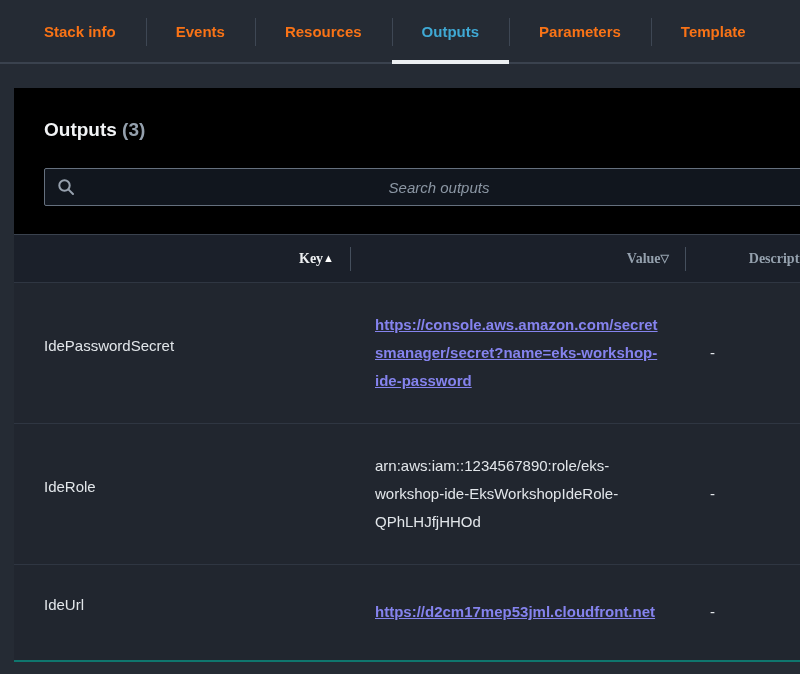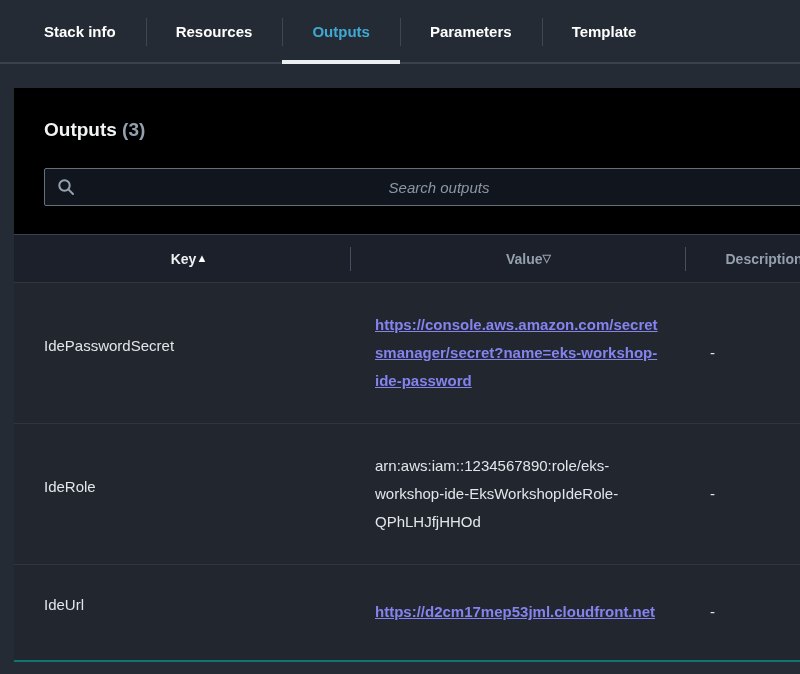--- a/index.html
+++ b/index.html
@@ -22,21 +22,21 @@
     background: #252b34;
     white-space: nowrap;
   }
   .tab {
     position: relative;
     display: flex;
     align-items: center;
     padding: 0 30px;
     font-size: 15px;
     font-weight: bold;
-    color: #ffffff;
+    color: #f97316;
     cursor: pointer;
   }
   .tab + .tab::before {
     content: "";
     position: absolute;
     left: 0; top: 18px;
     width: 1px; height: 28px;
     background: #3e4754;
   }
   .tab.active { color: #3fa9d4; }
@@ -103,21 +103,22 @@
     text-align: left;
     font-size: 14px;
     font-weight: bold;
     padding: 0 16px 0 30px;
     border-top: 1px solid #3a424e;
     border-bottom: 1px solid #2f3642;
   }
   th .th-inner {
     display: flex;
     align-items: center;
-    justify-content: center;
+    justify-content: flex-end;
+    font-family: Liberation Serif, serif;
   }
   th.col-key { width: 336px; color: #edeff1; }
   th.col-value { width: 335px; color: #94a0ad; padding-left: 38px; }
   th.col-desc { color: #94a0ad; padding-left: 25px; }
   th.col-value::before, th.col-desc::before {
     content: "";
     position: absolute;
     left: 0; top: 12px;
     width: 1px; height: 24px;
     background: #454f5d;
@@ -147,20 +148,21 @@
     color: #8583ee;
     text-decoration: underline;
     font-weight: bold;
   }
 </style>
 </head>
 <body>
 
 <nav class="tabbar">
   <div class="tab">Stack info</div>
+  <div class="tab">Events</div>
   <div class="tab">Resources</div>
   <div class="tab active">Outputs</div>
   <div class="tab">Parameters</div>
   <div class="tab">Template</div>
 </nav>
 
 <section class="panel">
   <div class="panel-header">
     <h2 class="panel-title" style="margin:0;">
       <span>Outputs</span>

